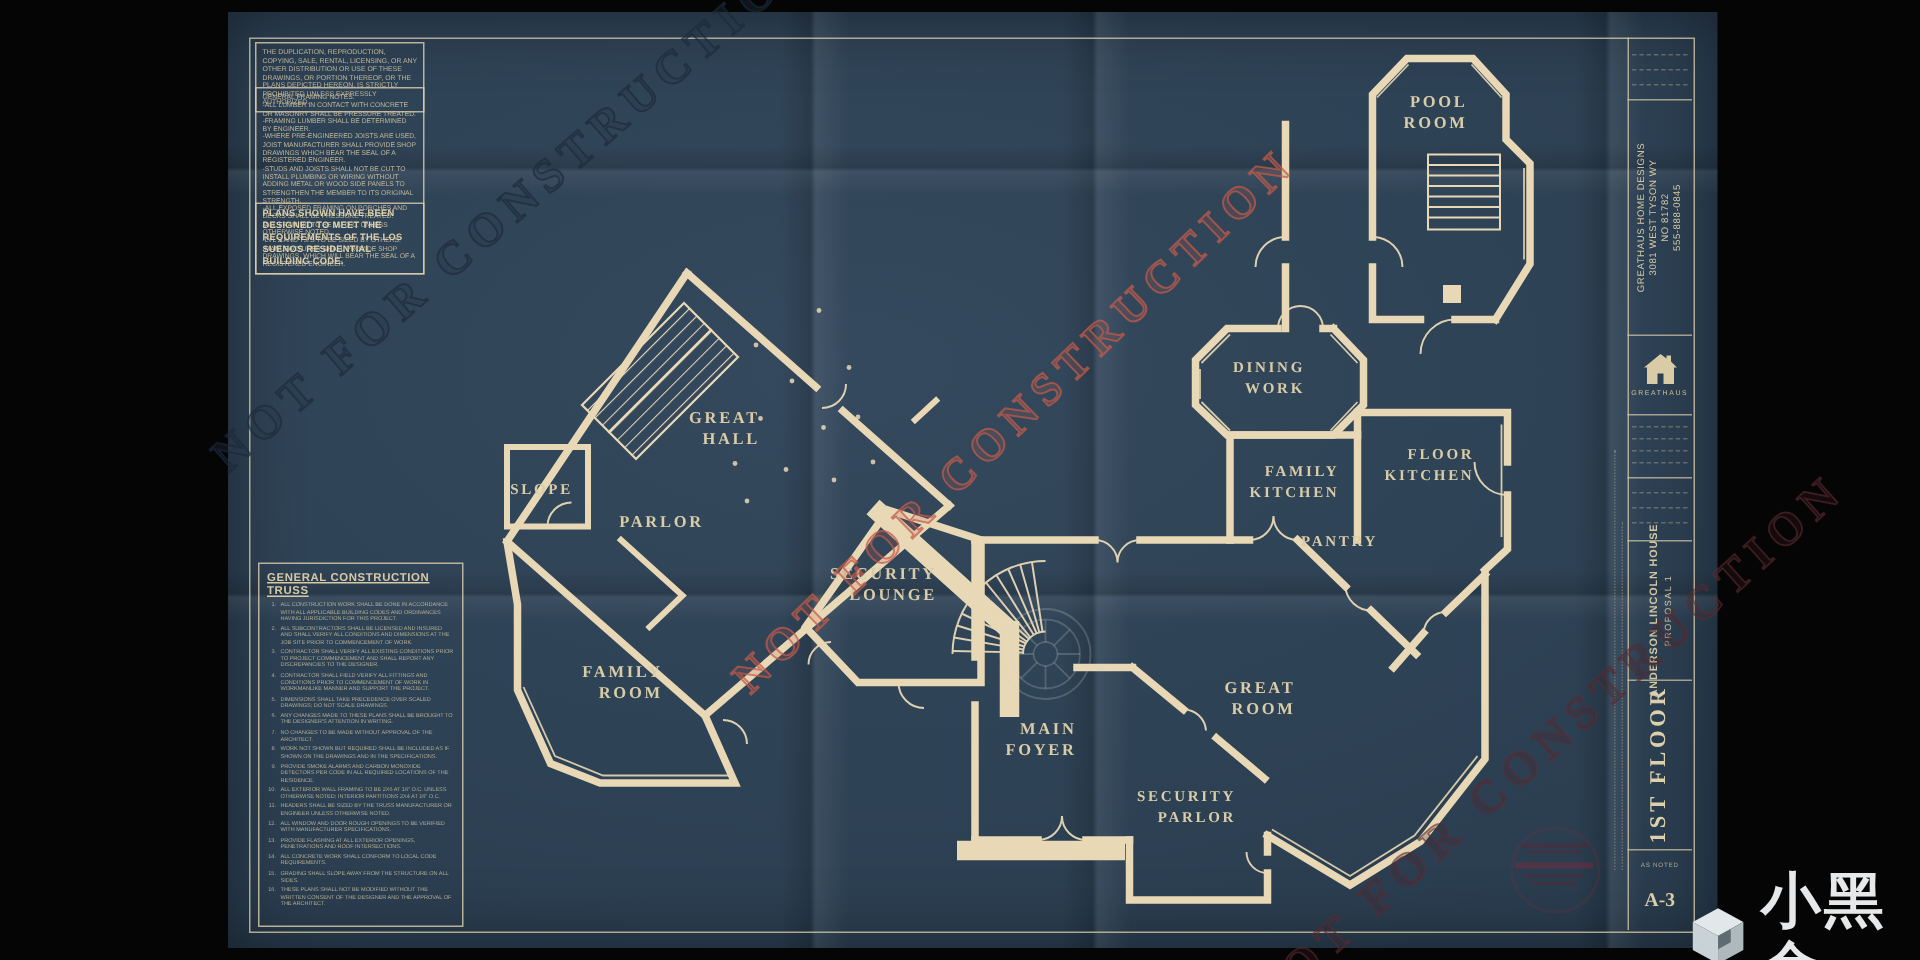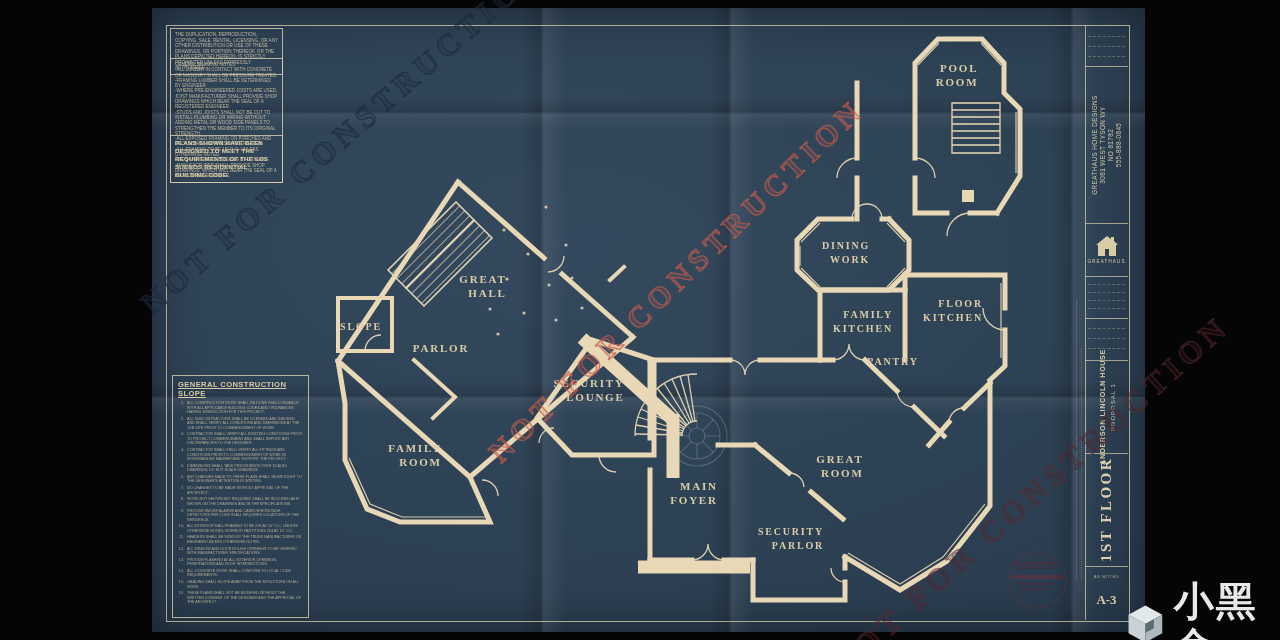--- a/index.html
+++ b/index.html
@@ -248,21 +248,21 @@
 -STUDS AND JOISTS SHALL NOT BE CUT TO INSTALL PLUMBING OR WIRING WITHOUT ADDING METAL OR WOOD SIDE PANELS TO STRENGTHEN THE MEMBER TO ITS ORIGINAL STRENGTH.
 -ALL EXPOSED FRAMING ON PORCHES AND DECKS SHALL BE PRESSURE TREATED.
 -ALL FRAMING TO BE 16" O.C. UNLESS OTHERWISE NOTED.
 -LVL'S AND TJI'S TO BE SIZED BY OTHERS.
 -MANUFACTURER SHALL PROVIDE SHOP DRAWINGS, WHICH WILL BEAR THE SEAL OF A REGISTERED ENGINEER.</div>
     </div>
     <div id="nb-code" class="notebox">
       <div>PLANS SHOWN HAVE BEEN DESIGNED TO MEET THE REQUIREMENTS OF THE LOS SUENOS RESIDENTIAL BUILDING CODE.</div>
     </div>
     <div id="nb-constr" class="notebox">
-      <div class="hdr">GENERAL CONSTRUCTION SLOPE</div>
+      <div class="hdr">GENERAL CONSTRUCTION TRUSS</div>
       <div>
 
       <div class="cn-item">
           <span class="cn-num">1.</span>
             <span>ALL CONSTRUCTION WORK SHALL BE DONE IN ACCORDANCE WITH ALL APPLICABLE BUILDING CODES AND ORDINANCES HAVING JURISDICTION FOR THIS PROJECT.</span>
         </div>
           <div class="cn-item">
           <span class="cn-num">2.</span>
             <span>ALL SUBCONTRACTORS SHALL BE LICENSED AND INSURED AND SHALL VERIFY ALL CONDITIONS AND DIMENSIONS AT THE JOB SITE PRIOR TO COMMENCEMENT OF WORK.</span>
         </div>

